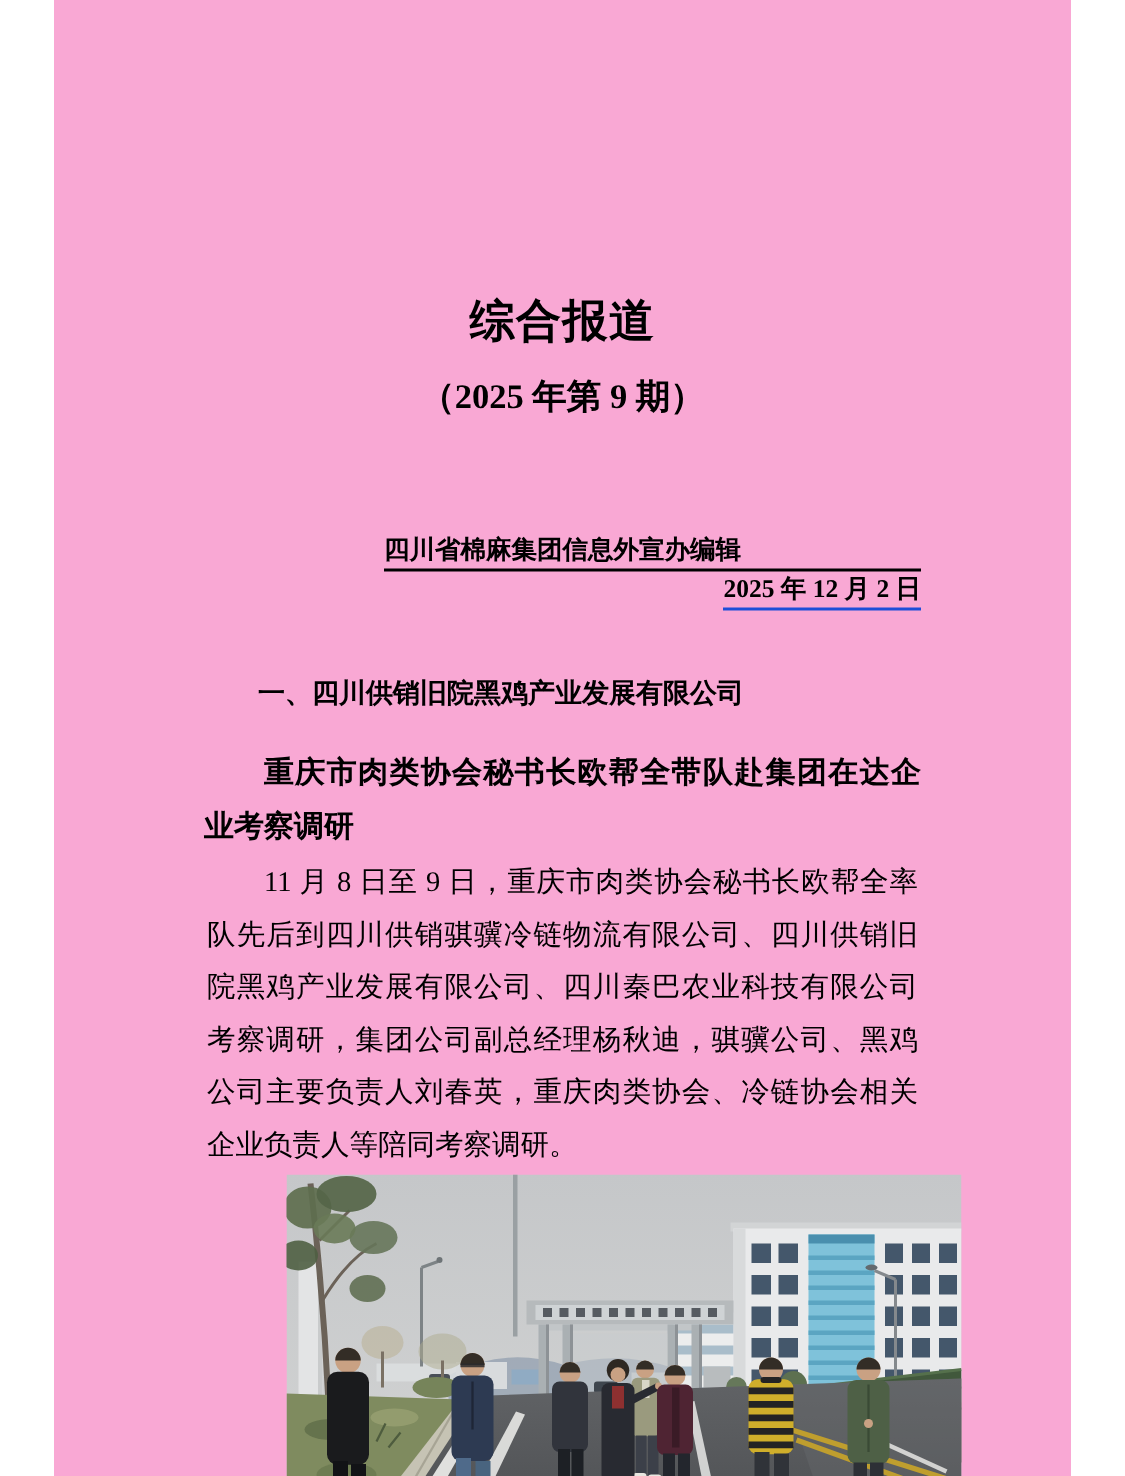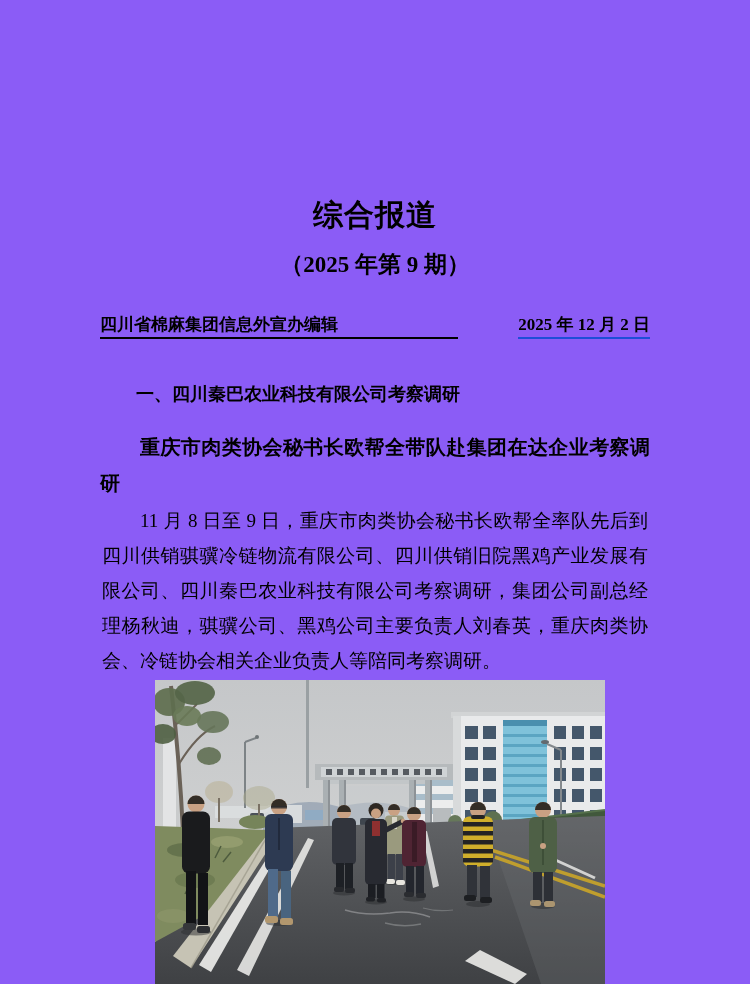--- a/index.html
+++ b/index.html
@@ -1,20 +1,20 @@
 <!DOCTYPE html>
 <html><head>
 <meta charset="utf-8">
 <style>
   html,body{margin:0;padding:0;background:#ffffff;}
   .page{
     position:relative;
-    width:750px;height:984px;
+    width:678px;height:984px;
     margin:0 auto;
-    background:#8b5cf6;
+    background:#f9a8d4;
     box-sizing:border-box;
     padding:193px 100px 0 100px;
     font-family:"Liberation Serif","DejaVu Serif",serif;
     color:#000;
     overflow:hidden;
   }
   .title{
     margin:0;
     text-align:center;
     font-size:30px;
@@ -23,26 +23,27 @@
     letter-spacing:1px;
   }
   .issue{
     margin-top:16px;
     text-align:center;
     font-size:23px;
     font-weight:700;
     line-height:24px;
   }
   .masthead{
-    margin-top:36px;
+    margin-top:78px;
     display:flex;
     align-items:flex-end;
     font-size:17px;
     font-weight:700;
     line-height:24px;
+    flex-direction:column;
   }
   .masthead-left{
     width:358px;
     border-bottom:2px solid #000;
     white-space:nowrap;
   }
   .masthead-right{
     margin-left:auto;
     border-bottom:2px solid #1d4ed8;
     white-space:nowrap;
@@ -86,21 +87,21 @@
 <div class="page">
 
   <h1 class="title">综合报道</h1>
   <div class="issue">（2025 年第 9 期）</div>
 
   <div class="masthead">
     <span class="masthead-left">四川省棉麻集团信息外宣办编辑</span>
     <span class="masthead-right">2025 年 12 月 2 日</span>
   </div>
 
-  <h2 class="section-heading">一、四川秦巴农业科技有限公司考察调研</h2>
+  <h2 class="section-heading">一、四川供销旧院黑鸡产业发展有限公司</h2>
 
   <h3 class="headline">重庆市肉类协会秘书长欧帮全带队赴集团在达企业考察调研</h3>
 
   <p class="body-text">11 月 8 日至 9 日，重庆市肉类协会秘书长欧帮全率队先后到四川供销骐骥冷链物流有限公司、四川供销旧院黑鸡产业发展有限公司、四川秦巴农业科技有限公司考察调研，集团公司副总经理杨秋迪，骐骥公司、黑鸡公司主要负责人刘春英，重庆肉类协会、冷链协会相关企业负责人等陪同考察调研。</p>
 
   <figure class="photo">
     <svg width="450" height="304" viewBox="0 0 450 304" xmlns="http://www.w3.org/2000/svg">
       <defs>
         <linearGradient id="skyGrad" x1="0" y1="0" x2="0" y2="1">
           <stop offset="0" stop-color="#c5c7c9"></stop>

